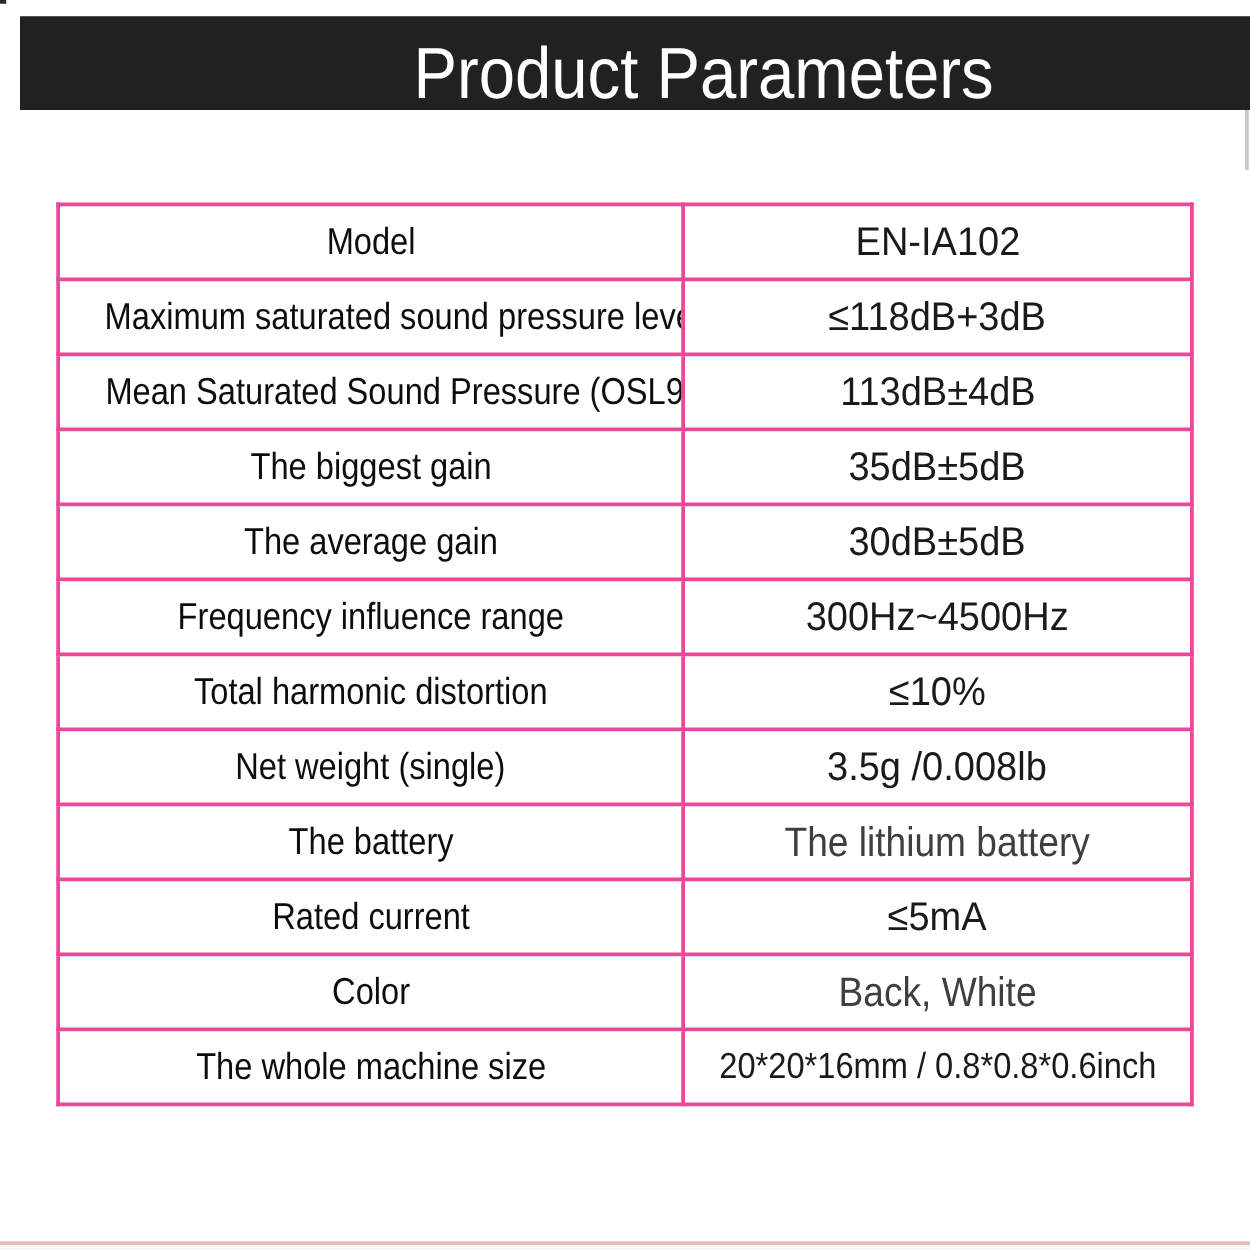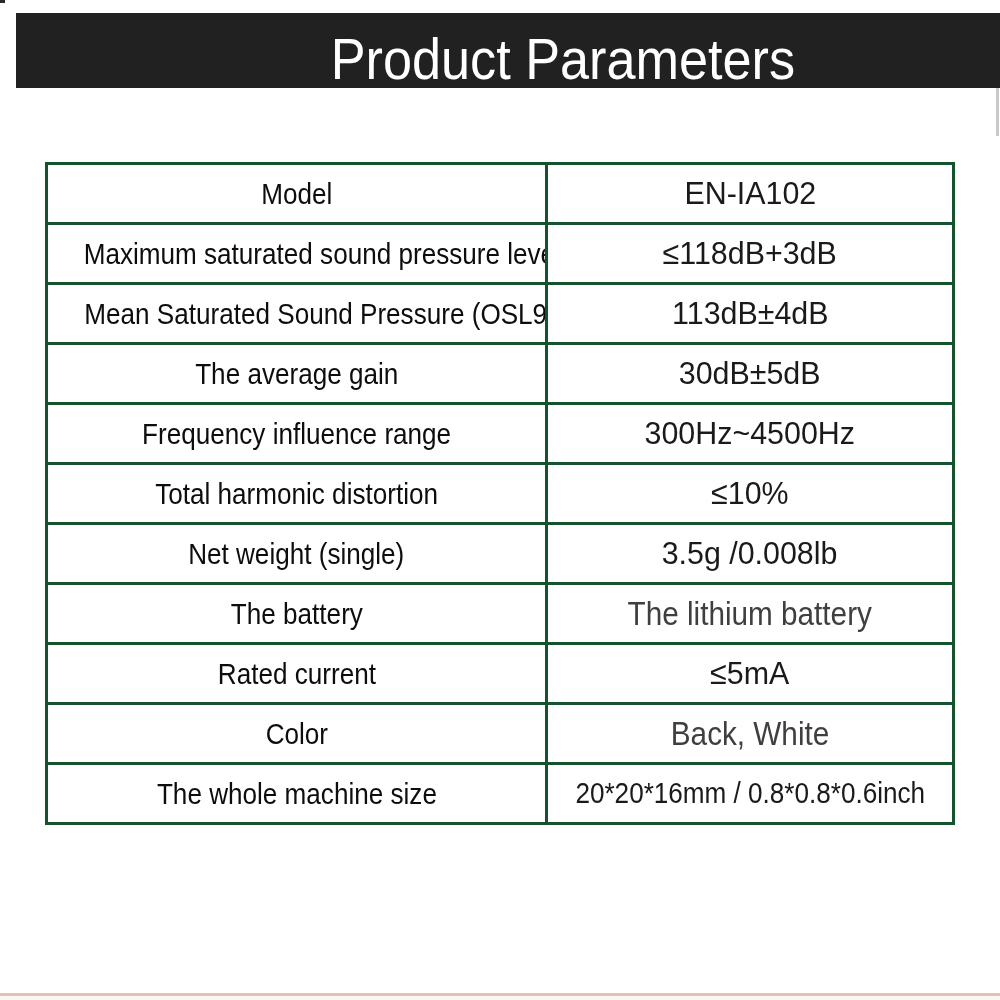--- a/index.html
+++ b/index.html
@@ -46,21 +46,21 @@
     background: #c9c9c9;
   }
   table.params {
     position: absolute;
     left: 45px; top: 162px;
     width: 907px;
     border-collapse: collapse;
     table-layout: fixed;
   }
   table.params td {
-    border: 3px solid #14532d;
+    border: 3px solid #ec4899;
     height: 57px;
     text-align: center;
     vertical-align: middle;
     padding: 0;
     overflow: hidden;
   }
   .lbl {
     display: inline-block;
     font-size: 30px;
     color: #0d0d0d;
@@ -125,20 +125,24 @@
         </tr>
         <tr>
           <td><span class="lbl">Maximum saturated sound pressure level</span></td>
           <td><span class="val">≤118dB+3dB</span></td>
         </tr>
         <tr>
           <td><span class="lbl">Mean Saturated Sound Pressure (OSL90)</span></td>
           <td><span class="val">113dB±4dB</span></td>
         </tr>
         <tr>
+          <td><span class="lbl">The biggest gain</span></td>
+          <td><span class="val">35dB±5dB</span></td>
+        </tr>
+        <tr>
           <td><span class="lbl">The average gain</span></td>
           <td><span class="val">30dB±5dB</span></td>
         </tr>
         <tr>
           <td><span class="lbl">Frequency influence range</span></td>
           <td><span class="val">300Hz~4500Hz</span></td>
         </tr>
         <tr>
           <td><span class="lbl">Total harmonic distortion</span></td>
           <td><span class="val">≤10%</span></td>

